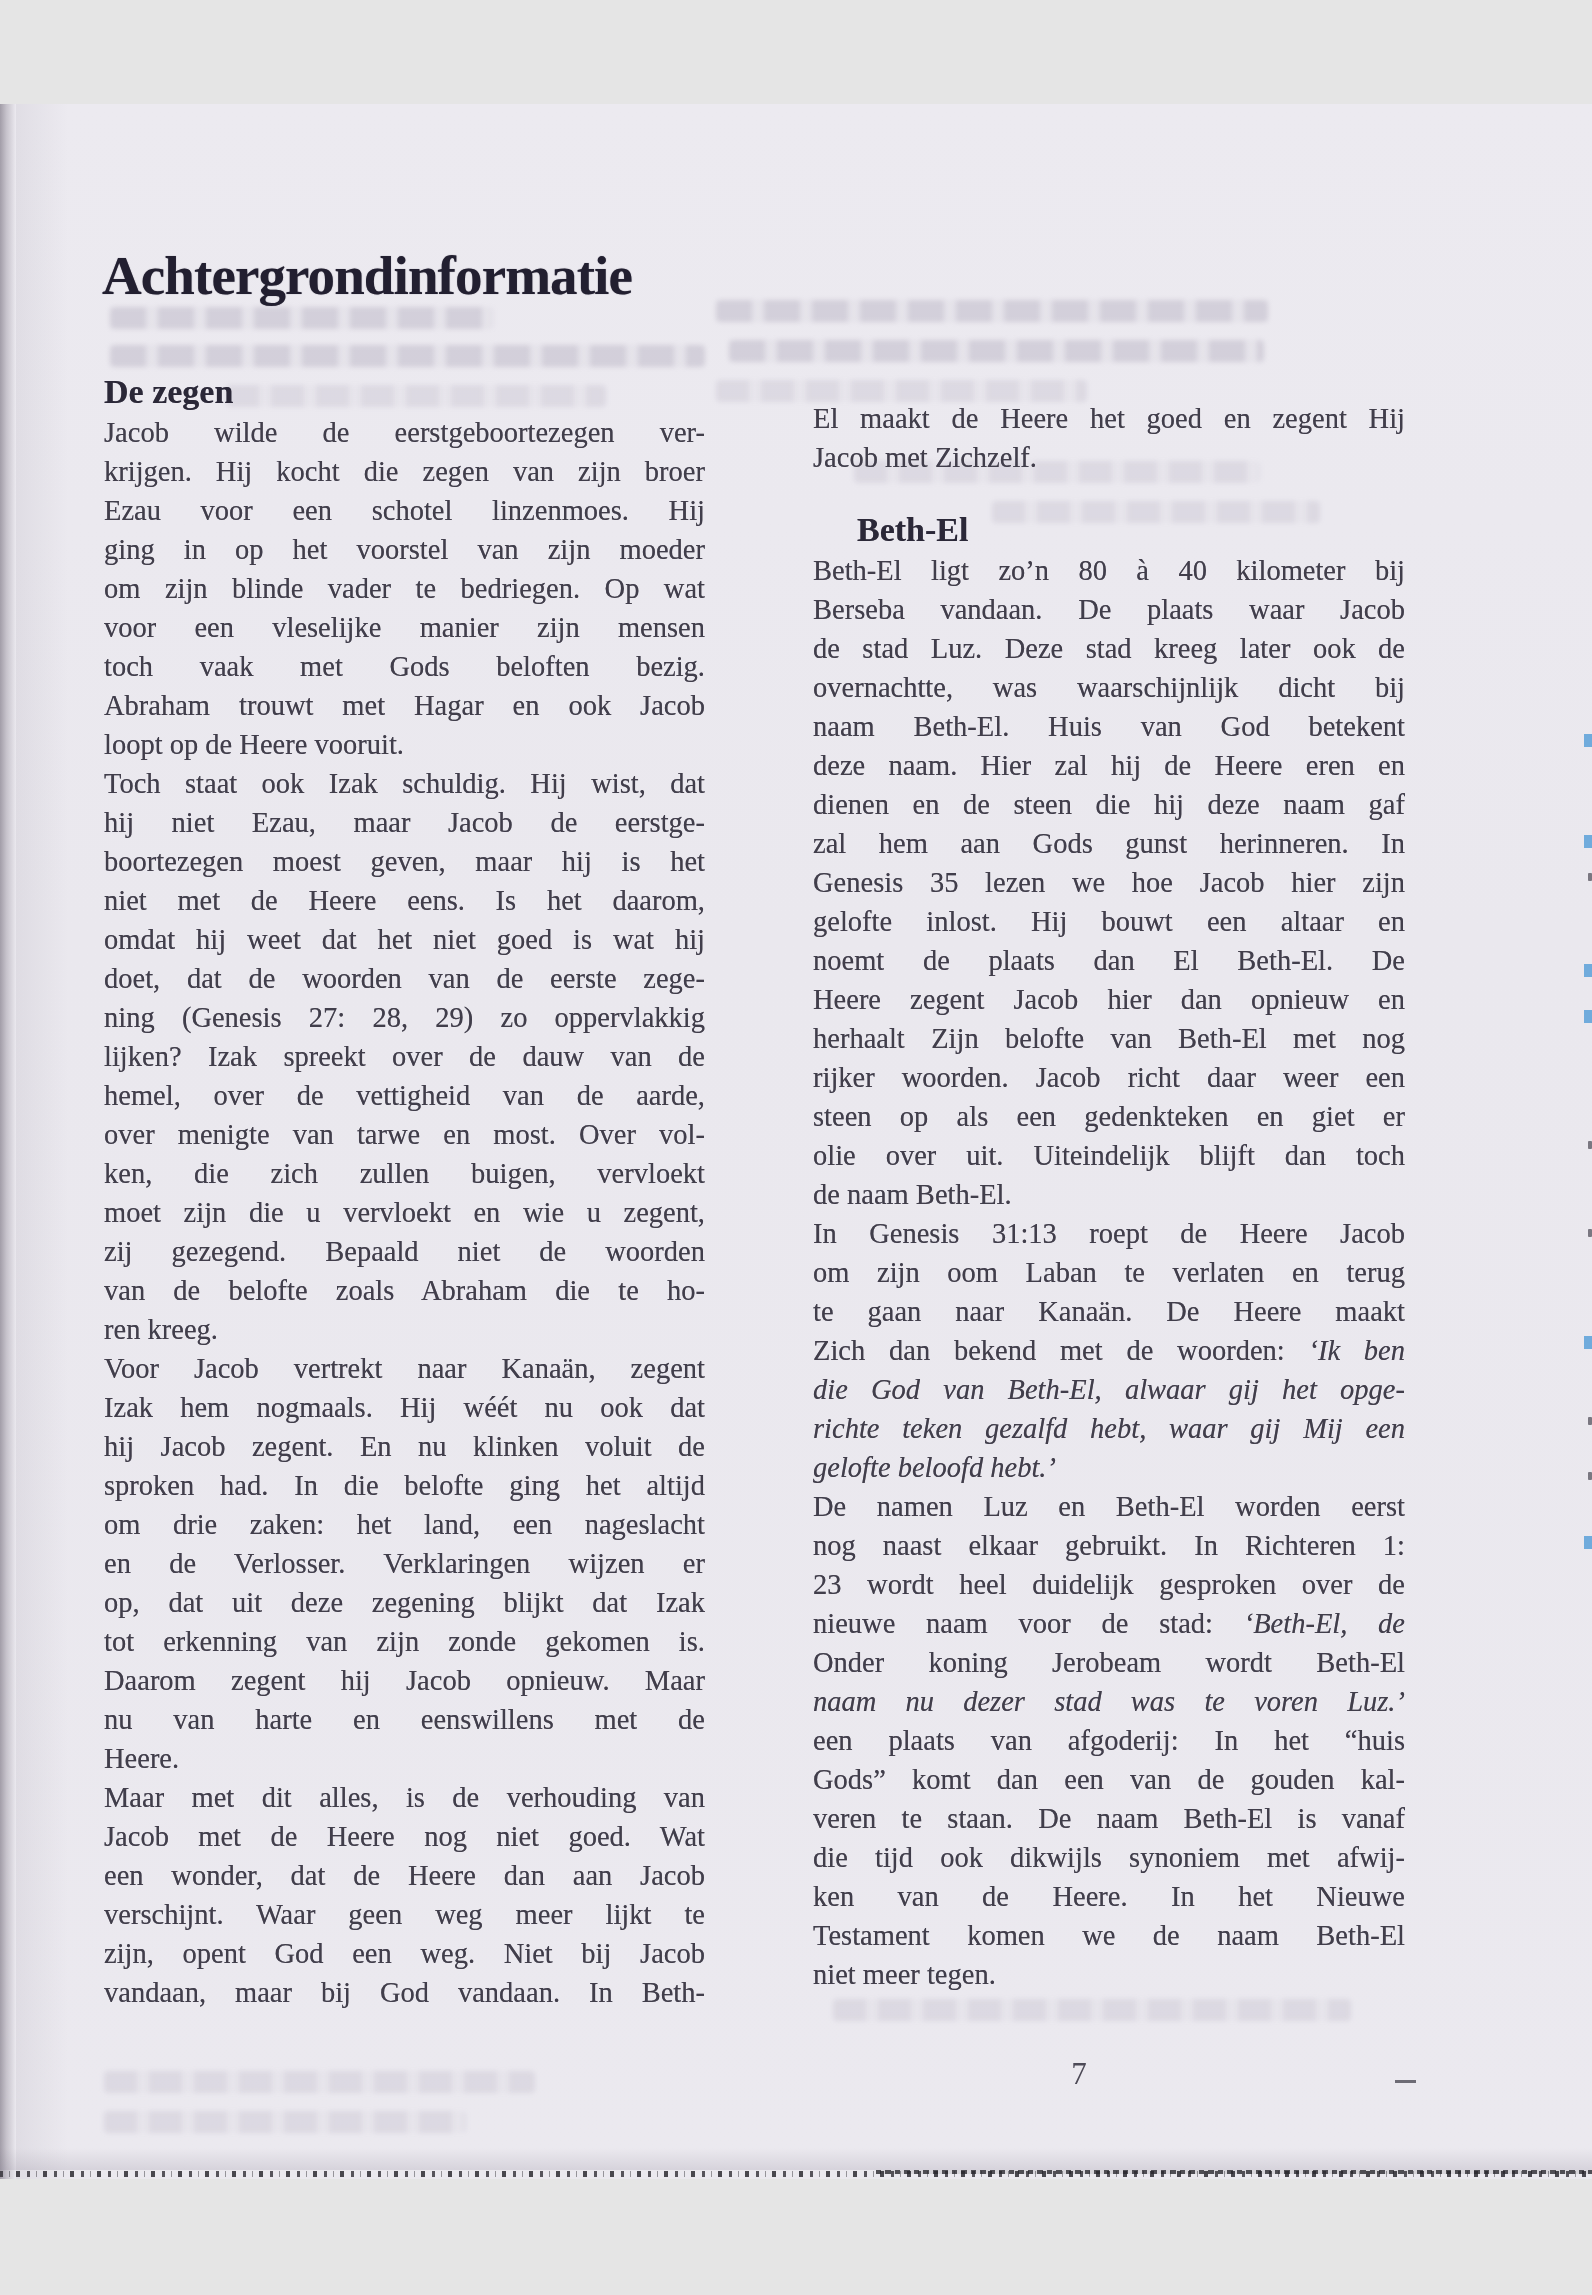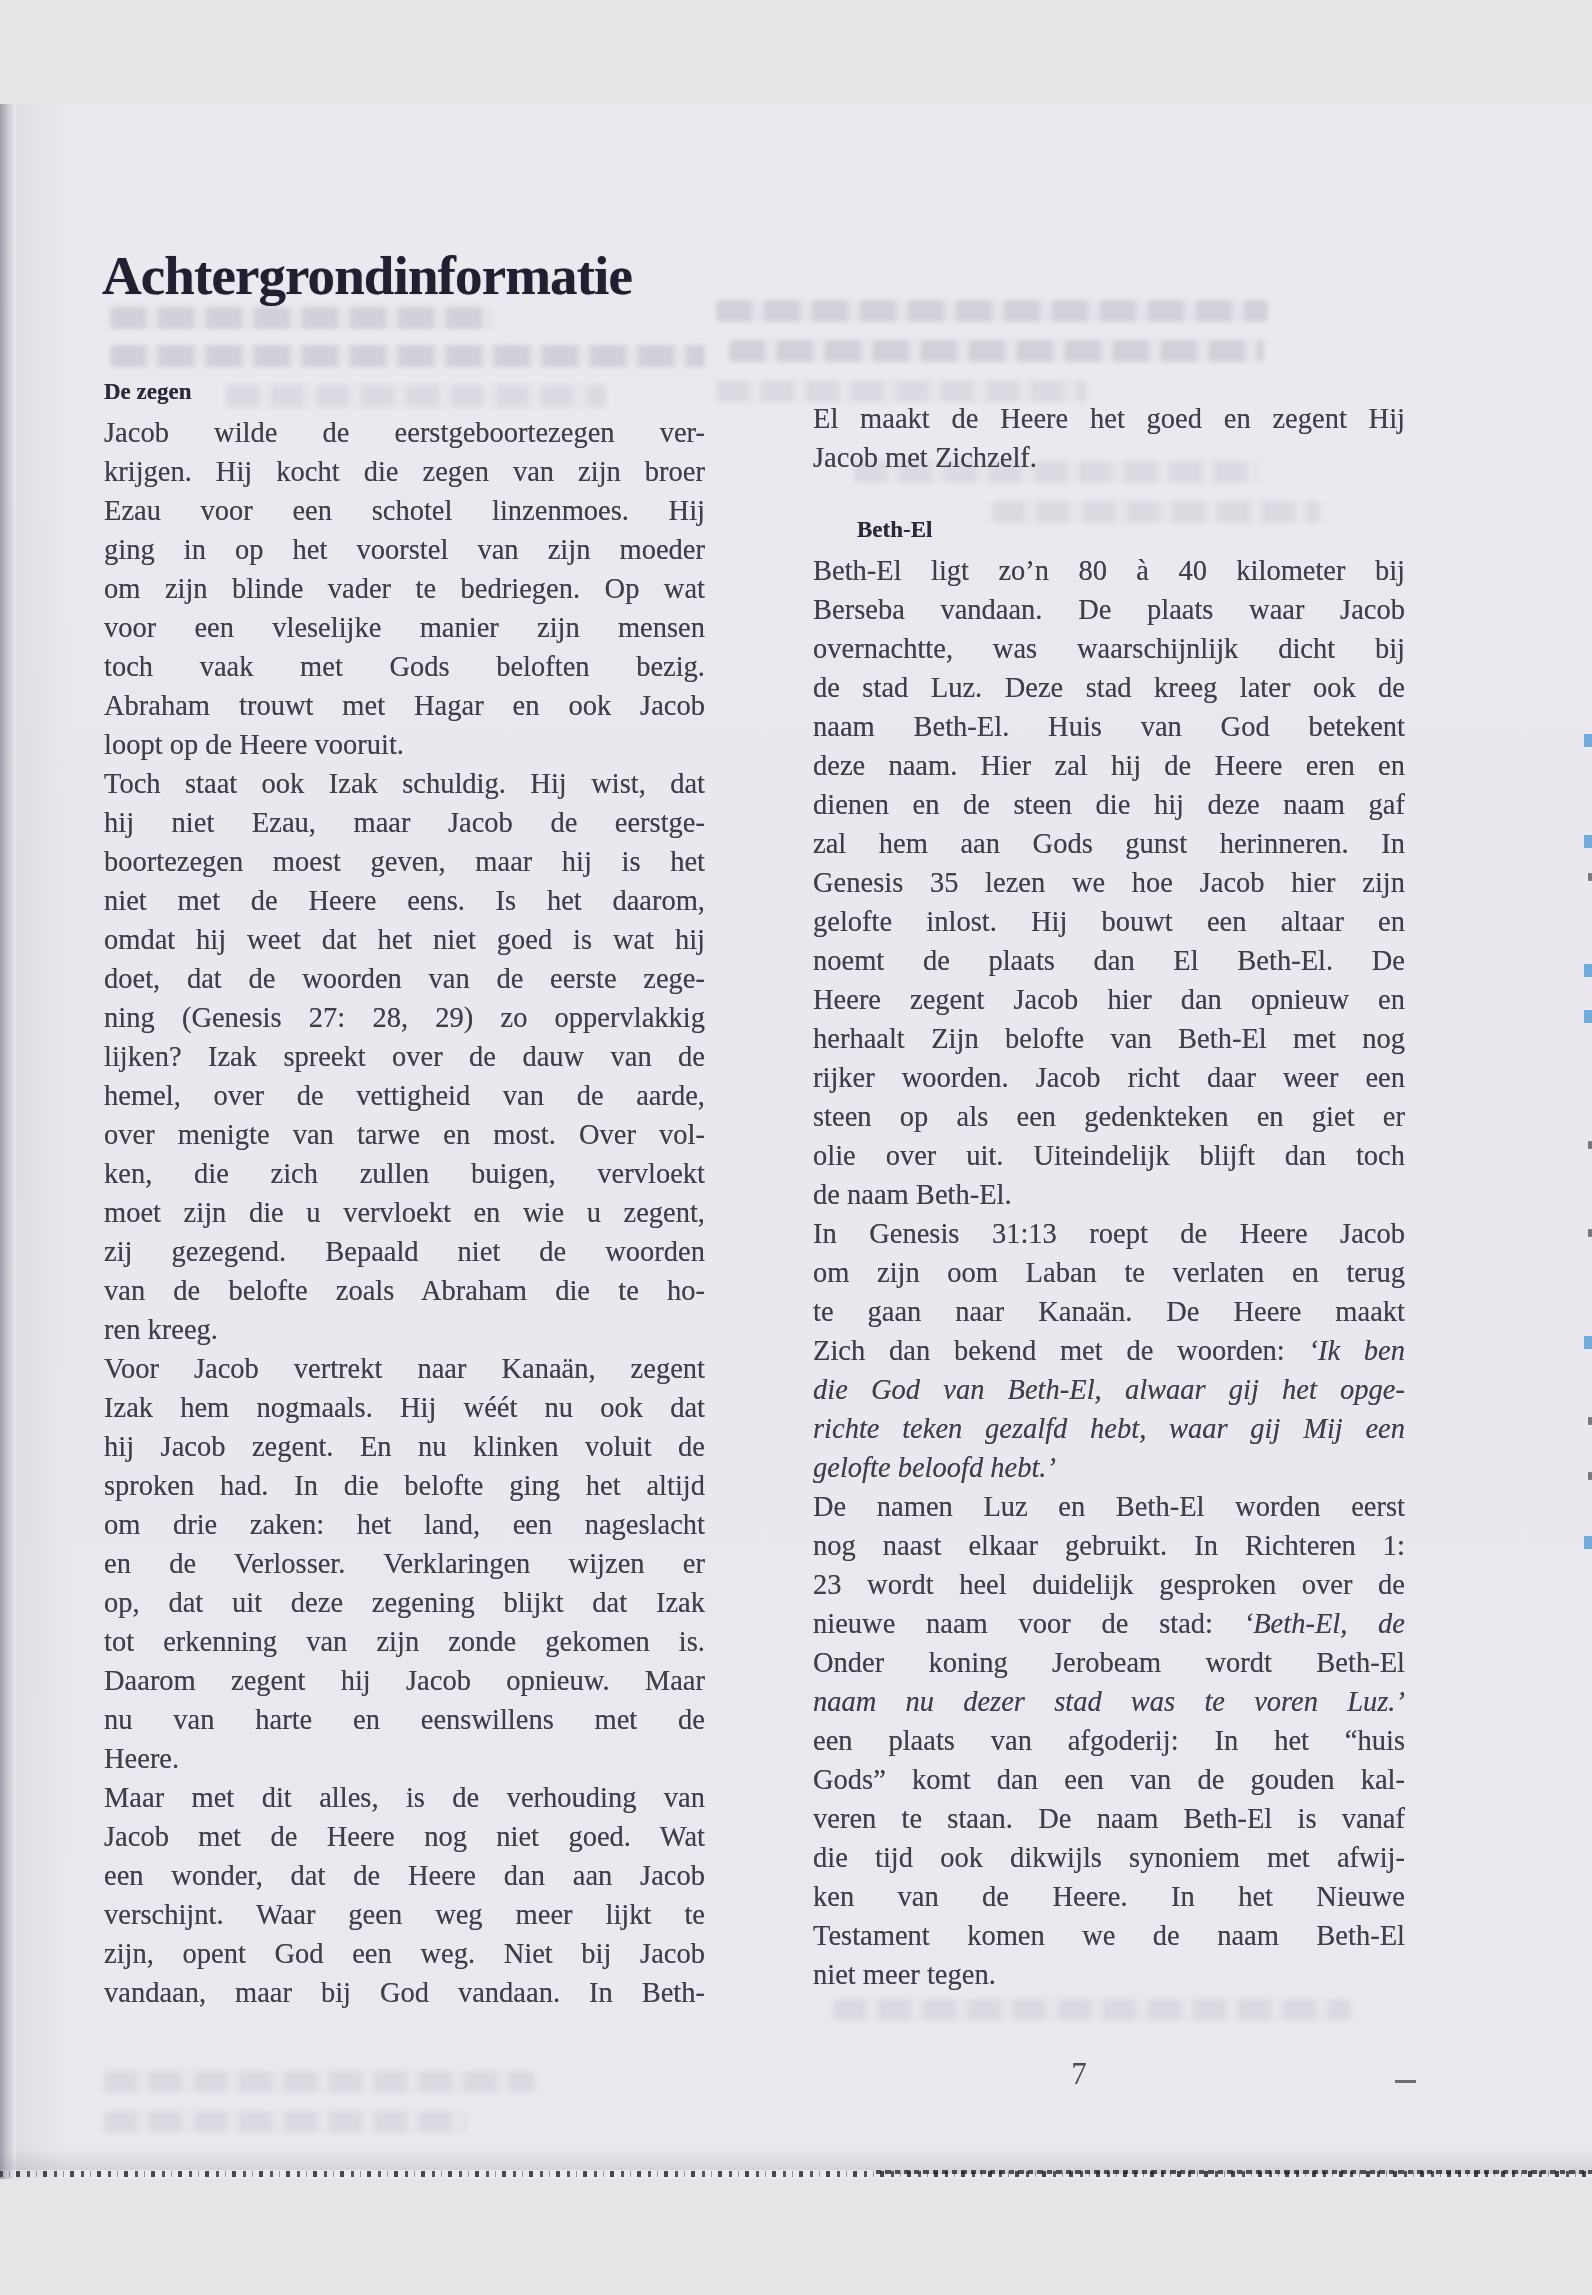--- a/index.html
+++ b/index.html
@@ -23,21 +23,21 @@
          background:repeating-linear-gradient(90deg,rgba(40,38,45,.8) 0 5.2px,rgba(40,38,45,.1) 5.2px 9.5px);
          filter:blur(0.4px);}
 
   .title{position:absolute;left:102px;top:244px;font-size:55px;font-weight:bold;
          color:#221f30;letter-spacing:-0.9px;text-shadow:0 0 0.9px rgba(34,31,48,.55);}
 
   .col{position:absolute;font-size:28.5px;color:#413e4b;
        text-shadow:0 0 0.6px rgba(65,62,75,.65);}
   .col-left{left:104px;top:371px;width:601px;}
   .col-right{left:813px;top:399px;width:592px;}
-  .col-heading{font-weight:bold;font-size:23px;height:42px;line-height:42px;color:#2b2838;
+  .col-heading{font-weight:bold;font-size:34px;height:42px;line-height:42px;color:#2b2838;
        text-align:left;}
   .line{height:39px;line-height:39px;text-align:justify;text-align-last:justify;overflow:hidden;}
   .line.short{text-align-last:left;}
   .it{font-style:italic;}
   .gap-heading{margin-top:32px;margin-left:44px;}
 
   .page-number{position:absolute;left:1027px;top:2056px;width:104px;text-align:center;
        font-size:31px;color:#4d4a57;}
 
   
@@ -139,22 +139,22 @@
 
   <div class="col col-right">
     <div>
         <div class="line"><span>El maakt de Heere het goed en zegent Hij</span></div>
         <div class="line short"><span>Jacob met Zichzelf.</span></div>
       </div>
     <div class="col-heading gap-heading">Beth-El</div>
     <div>
         <div class="line"><span>Beth-El ligt zo’n 80 à 40 kilometer bij</span></div>
         <div class="line"><span>Berseba vandaan. De plaats waar Jacob</span></div>
+        <div class="line"><span>de stad Luz. Deze stad kreeg later ook de</span></div>
         <div class="line"><span>overnachtte, was waarschijnlijk dicht bij</span></div>
-        <div class="line"><span>de stad Luz. Deze stad kreeg later ook de</span></div>
         <div class="line"><span>naam Beth-El. Huis van God betekent</span></div>
         <div class="line"><span>deze naam. Hier zal hij de Heere eren en</span></div>
         <div class="line"><span>dienen en de steen die hij deze naam gaf</span></div>
         <div class="line"><span>zal hem aan Gods gunst herinneren. In</span></div>
         <div class="line"><span>Genesis 35 lezen we hoe Jacob hier zijn</span></div>
         <div class="line"><span>gelofte inlost. Hij bouwt een altaar en</span></div>
         <div class="line"><span>noemt de plaats dan El Beth-El. De</span></div>
         <div class="line"><span>Heere zegent Jacob hier dan opnieuw en</span></div>
         <div class="line"><span>herhaalt Zijn belofte van Beth-El met nog</span></div>
         <div class="line"><span>rijker woorden. Jacob richt daar weer een</span></div>

